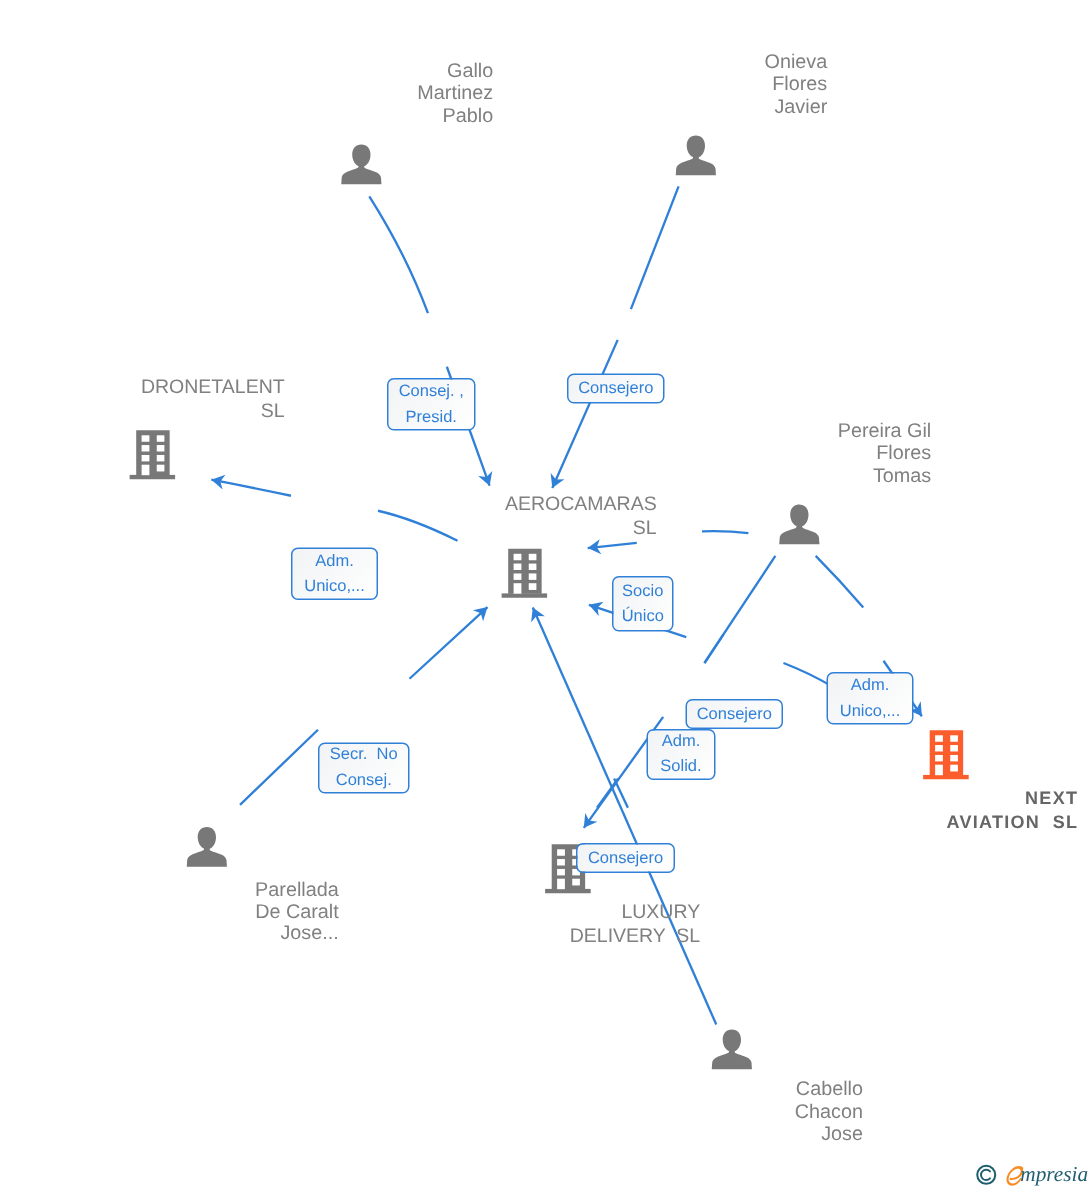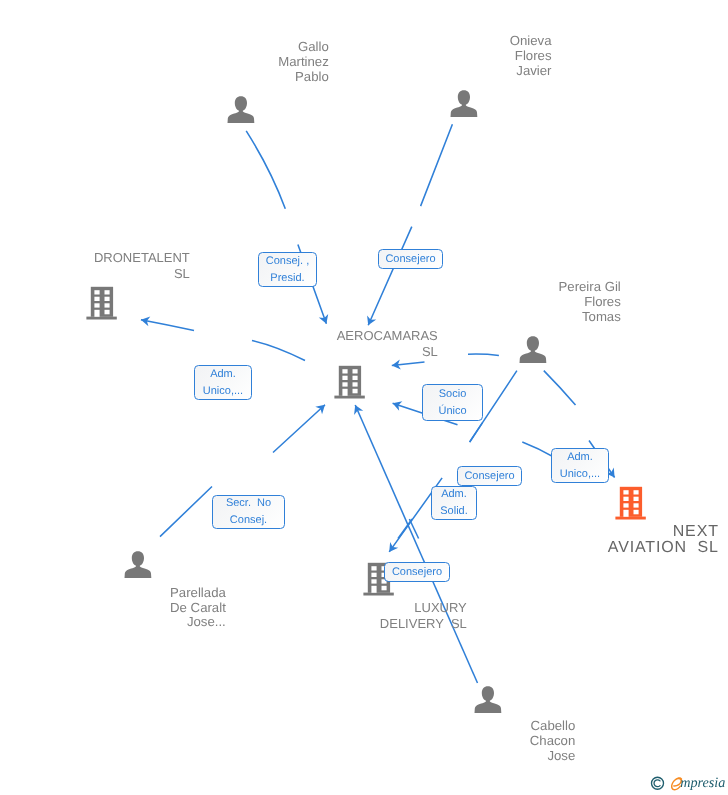--- a/index.html
+++ b/index.html
@@ -4,21 +4,21 @@
 <style>
   html,body{margin:0;padding:0;background:#ffffff;}
   body{width:728px;height:795px;position:relative;overflow:hidden;
        font-family:"Liberation Sans",sans-serif;
        -webkit-font-smoothing:antialiased;text-rendering:geometricPrecision;}
   #edges,#edges-top{position:absolute;left:0;top:0;width:728px;height:795px;pointer-events:none;}
   .node-icon{position:absolute;}
   .node-label{position:absolute;width:180px;text-align:right;color:#808080;white-space:pre;}
   .node-label.person{font-size:13.2px;line-height:14.75px;}
   .node-label.company{font-size:13px;line-height:16px;}
-  .node-label.focus{font-size:16px;line-height:16px;color:#666666;font-weight:normal;letter-spacing:0.85px;}
+  .node-label.focus{font-size:12px;line-height:16px;color:#666666;font-weight:bold;letter-spacing:0.85px;}
   .edge-label{position:absolute;border:1.5px solid #3080d8;background:linear-gradient(135deg,#f2f3f5 0%,#f7f8f9 45%,#ffffff 100%);border-radius:4.5px;
               color:#3080d8;font-size:11px;line-height:17px;text-align:center;white-space:pre;
               box-sizing:border-box;display:flex;flex-direction:column;align-items:center;
               justify-content:center;margin-top:43px;}
   #watermark{position:absolute;left:648px;top:771px;width:80px;height:24px;overflow:visible;}
 </style>
 </head>
 <body>
 
 <svg id="edges" viewBox="0 0 728 795" xmlns="http://www.w3.org/2000/svg">
@@ -155,28 +155,28 @@
 Chacon
 Jose</div>
   </div>
 </div>
 <div id="labels-layer">
   <div class="edge-label" style="left: 258px; top: 209px; width: 59px; height: 35px;">Consej. ,
 Presid.</div>
   <div class="edge-label" style="left: 378px; top: 206px; width: 65px; height: 20px;">Consejero</div>
   <div class="edge-label" style="left: 194px; top: 322px; width: 58px; height: 35px;">Adm.
 Unico,...</div>
-  <div class="edge-label" style="left: 422px; top: 341px; width: 61px; height: 37px; text-align: center;">Socio
+  <div class="edge-label" style="left: 408px; top: 341px; width: 41px; height: 37px; text-align: center;">Socio
 Único</div>
   <div class="edge-label" style="left: 551px; top: 405px; width: 58px; height: 35px;">Adm.
 Unico,...</div>
   <div class="edge-label" style="left: 457px; top: 423px; width: 65px; height: 20px;">Consejero</div>
   <div class="edge-label" style="left: 431px; top: 443px; width: 46px; height: 34px;">Adm.
 Solid.</div>
-  <div class="edge-label" style="left: 212px; top: 452px; width: 73px; height: 34px;">Secr.  No
+  <div class="edge-label" style="left: 212px; top: 452px; width: 61px; height: 34px;">Secr.  No
 Consej.</div>
   <div class="edge-label" style="left: 384px; top: 519px; width: 66px; height: 20px;">Consejero</div>
 </div>
 <svg id="edges-top" viewBox="0 0 728 795" xmlns="http://www.w3.org/2000/svg">
     <path d="M409.4,519.0 L418.6,538.5" fill="none" stroke="#3080d8" stroke-width="1.55"></path>
     <path d="M412.1,519.0 L398.0,538.5" fill="none" stroke="#3080d8" stroke-width="1.55"></path>
     <path d="M482.3,422.9 L469.7,442.0" fill="none" stroke="#3080d8" stroke-width="1.55"></path>
   </svg>
 
 <svg id="watermark" viewBox="0 0 80 24" xmlns="http://www.w3.org/2000/svg">

